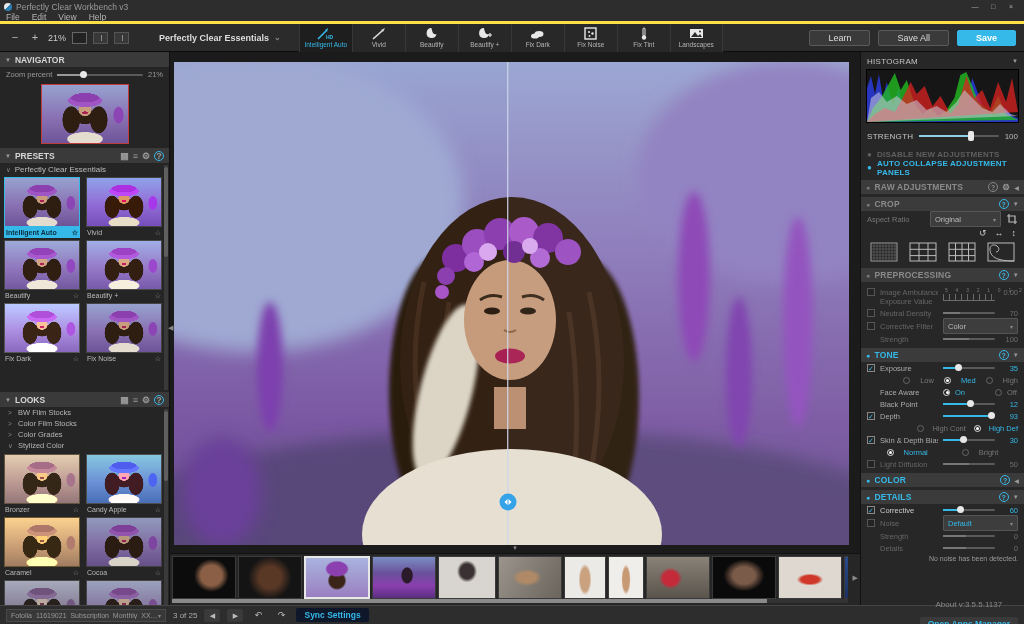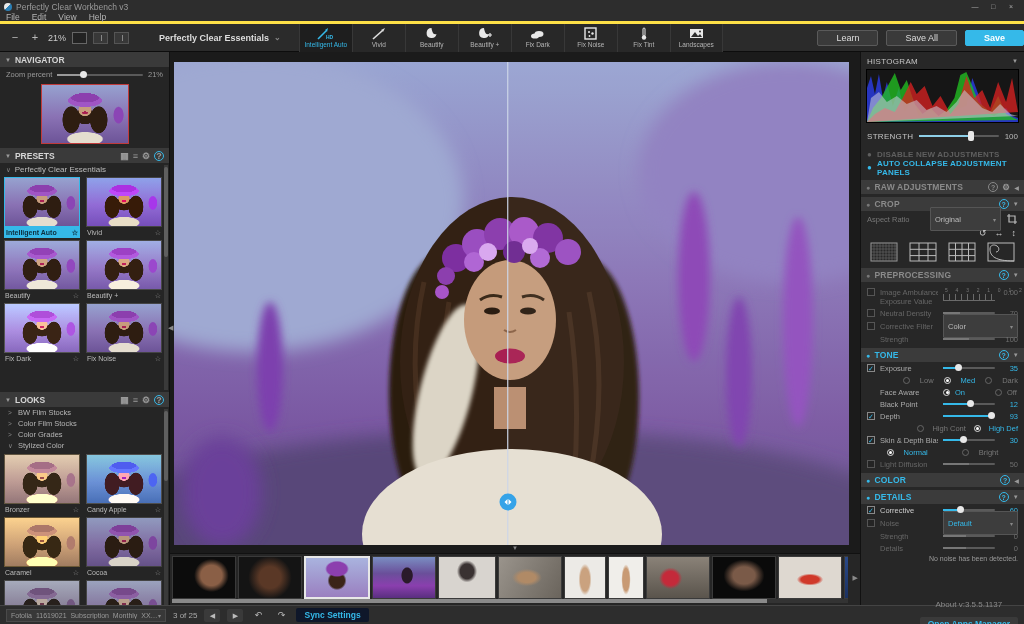--- a/index.html
+++ b/index.html
@@ -21,21 +21,21 @@
   .viewbtn i { position:absolute; top:2px; bottom:2px; width:1px; background:#888; left:50%; }
   .preset-dd { display:flex; align-items:center; gap:5px; margin-left:14px; padding:0 8px; height:28px; font-size:9px; font-weight:bold; color:#ddd; }
   .preset-dd .chev { color:#888; font-size:8px; }
   #quick-presets { display:flex; height:28px; margin-left:10px; background:#282828; }
   .qp { width:53px; display:flex; flex-direction:column; align-items:center; justify-content:center; border-left:1px solid #383838; gap:1px; }
   .qp:last-child { border-right:1px solid #383838; }
   .qp .ic { height:13px; display:flex; align-items:center; justify-content:center; }
   .qp .lb { font-size:6.5px; color:#b5b5b5; white-space:nowrap; }
   .qp.selected { background:#1e1e1e; }
   .qp.selected .lb { color:#35b9e9; }
-  .tb-right { margin-left:auto; display:flex; align-items:center; gap:8px; }
+  .tb-right { margin-left:auto; display:flex; align-items:center; gap:8px; padding-right:8px; }
   .tbbtn { height:16px; padding:0 18px; background:#3a3a3a; border:1px solid #5a5a5a; border-radius:2px; font-size:9px; color:#ddd; line-height:14px; }
   .tbbtn.save { background:#35b9e9; border-color:#35b9e9; color:#fff; font-weight:bold; }
 
   
   #leftbar { position:absolute; left:0; top:52px; width:170px; bottom:19px; background:#252525; border-right:1px solid #111; }
   .lp-head { height:15px; background:#3a3a3a; display:flex; align-items:center; padding:0 5px; gap:4px; font-size:8.5px; font-weight:bold; color:#d5d5d5; }
   .lp-head .tri { font-size:6px; color:#999; }
   .lp-head .tools { margin-left:auto; display:flex; align-items:center; gap:4px; }
   .lp-head .tools span { font-size:9px; color:#9a9a9a; }
   .qmark { width:10px; height:10px; border:1px solid #35b9e9; border-radius:50%; color:#35b9e9; font-size:7px; line-height:9px; text-align:center; font-weight:bold; }
@@ -103,21 +103,21 @@
   .rd { width:7px; height:7px; border-radius:50%; border:1px solid #666; position:relative; flex:0 0 7px; }
   .rd.on { border-color:#ddd; }
   .rd.on::after { content:""; position:absolute; left:1.5px; top:1.5px; width:3px; height:3px; border-radius:50%; background:#fff; }
   .rlab { font-size:7.5px; color:#777; }
   .rlab.on { color:#35b9e9; }
   #histobox { margin:1px 5px; height:54px; background:#161616; border:1px solid #000; }
   .bigrow { display:flex; align-items:center; gap:6px; padding:0 6px; height:14px; }
   .bigrow .lab { font-size:8px; color:#c5c5c5; letter-spacing:.3px; }
   .optrow { display:flex; align-items:center; gap:5px; padding:0 6px; height:13px; font-size:8px; font-weight:bold; letter-spacing:.2px; }
   .optrow .dot { font-size:8px; }
-  .ddl { height:24px; background:#3d3d3d; border:1px solid #555; border-radius:1px; display:flex; align-items:center; padding:0 4px; gap:4px; font-size:7.5px; color:#bbb; }
+  .ddl { height:16px; background:#3d3d3d; border:1px solid #555; border-radius:1px; display:flex; align-items:center; padding:0 4px; gap:4px; font-size:7.5px; color:#bbb; }
   .ddl .chev { margin-left:auto; color:#888; font-size:6px; }
   .gridbtns { display:flex; justify-content:space-between; padding:2px 8px; }
   .gbtn { width:30px; height:22px; display:flex; align-items:center; justify-content:center; }
   .cropbtn-row { display:flex; justify-content:flex-end; padding:3px 6px; }
   #start-crop { background:#2db3e8; color:#fff; font-size:8.5px; font-weight:bold; border-radius:2px; padding:3px 8px; }
   .iconrow { display:flex; justify-content:flex-end; gap:8px; padding:1px 8px; color:#ccc; font-size:9px; }
   .scale { flex:1; position:relative; height:14px; }
   .scale .nums { font-size:5px; color:#777; letter-spacing:3.2px; position:absolute; top:-1px; left:2px; white-space:nowrap; }
   .scale .ruler { position:absolute; left:0; right:0; bottom:1px; height:7px;
      background:repeating-linear-gradient(90deg,#6a6a6a 0 1px,transparent 1px 6px); border-bottom:1px solid #6a6a6a; }
@@ -656,21 +656,21 @@
           <span class="knob" style="left:28%"></span>
         </span>
       <span class="val cy">35</span>
     </div>
     <div class="r" style="justify-content:flex-end;gap:10px">
       <span class="rd"></span>
         <span class="rlab">Low</span>
       <span class="rd on"></span>
         <span class="rlab on">Med</span>
       <span class="rd"></span>
-        <span class="rlab">Dark</span>
+        <span class="rlab">High</span>
     </div>
     <div class="r">
       <span style="flex:0 0 8px"></span>
       <span class="lab">Face Aware</span>
       <span class="rd on"></span>
         <span class="rlab on">On</span>
       <span style="flex:0 0 20px"></span>
       <span class="rd"></span>
         <span class="rlab">Off</span>
     </div>

